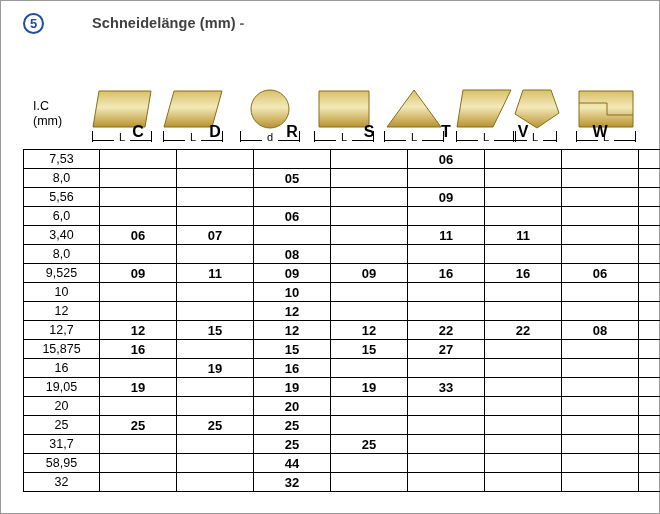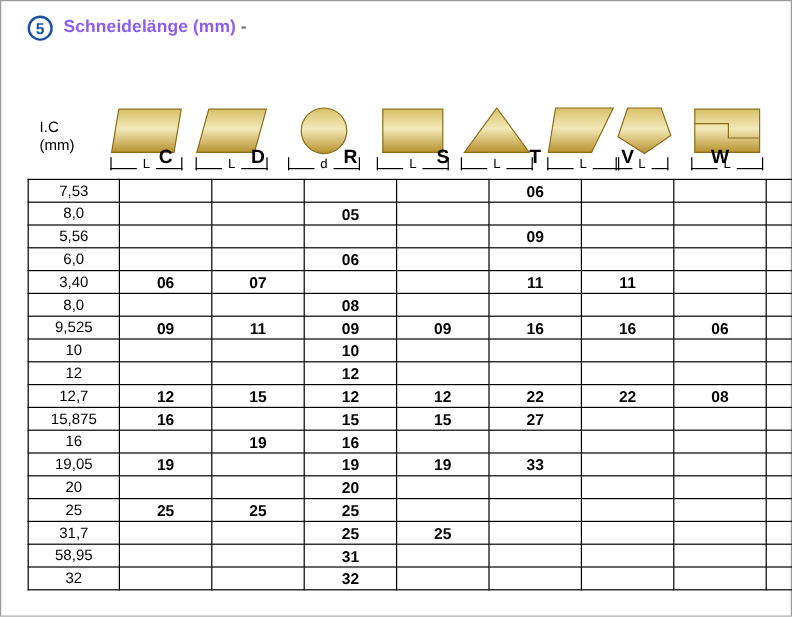--- a/index.html
+++ b/index.html
@@ -41,22 +41,23 @@
     font-weight: bold;
     display: flex;
     align-items: center;
     justify-content: center;
     margin-right: 9px;
     box-sizing: border-box;
   }
   .title-main {
     font-size: 14.5px;
     font-weight: bold;
-    color: #8b5cf6;
+    color: #404040;
     letter-spacing: 0.1px;
+    margin-left: 39px;
   }
   .title-sep {
     font-size: 14.5px;
     font-weight: bold;
     color: #6b6b6b;
     margin: 0 4px;
   }
   .title-sub {
     font-size: 14.5px;
     font-weight: bold;
@@ -538,21 +539,21 @@
             <td class="val">25</td>
             <td class="val"></td>
             <td class="val"></td>
             <td class="val"></td>
             <td class="val"></td>
           </tr>
           <tr>
             <td class="ic">58,95</td>
             <td class="val"></td>
             <td class="val"></td>
-            <td class="val">31</td>
+            <td class="val">44</td>
             <td class="val"></td>
             <td class="val"></td>
             <td class="val"></td>
             <td class="val"></td>
             <td class="val"></td>
           </tr>
           <tr>
             <td class="ic">32</td>
             <td class="val"></td>
             <td class="val"></td>

